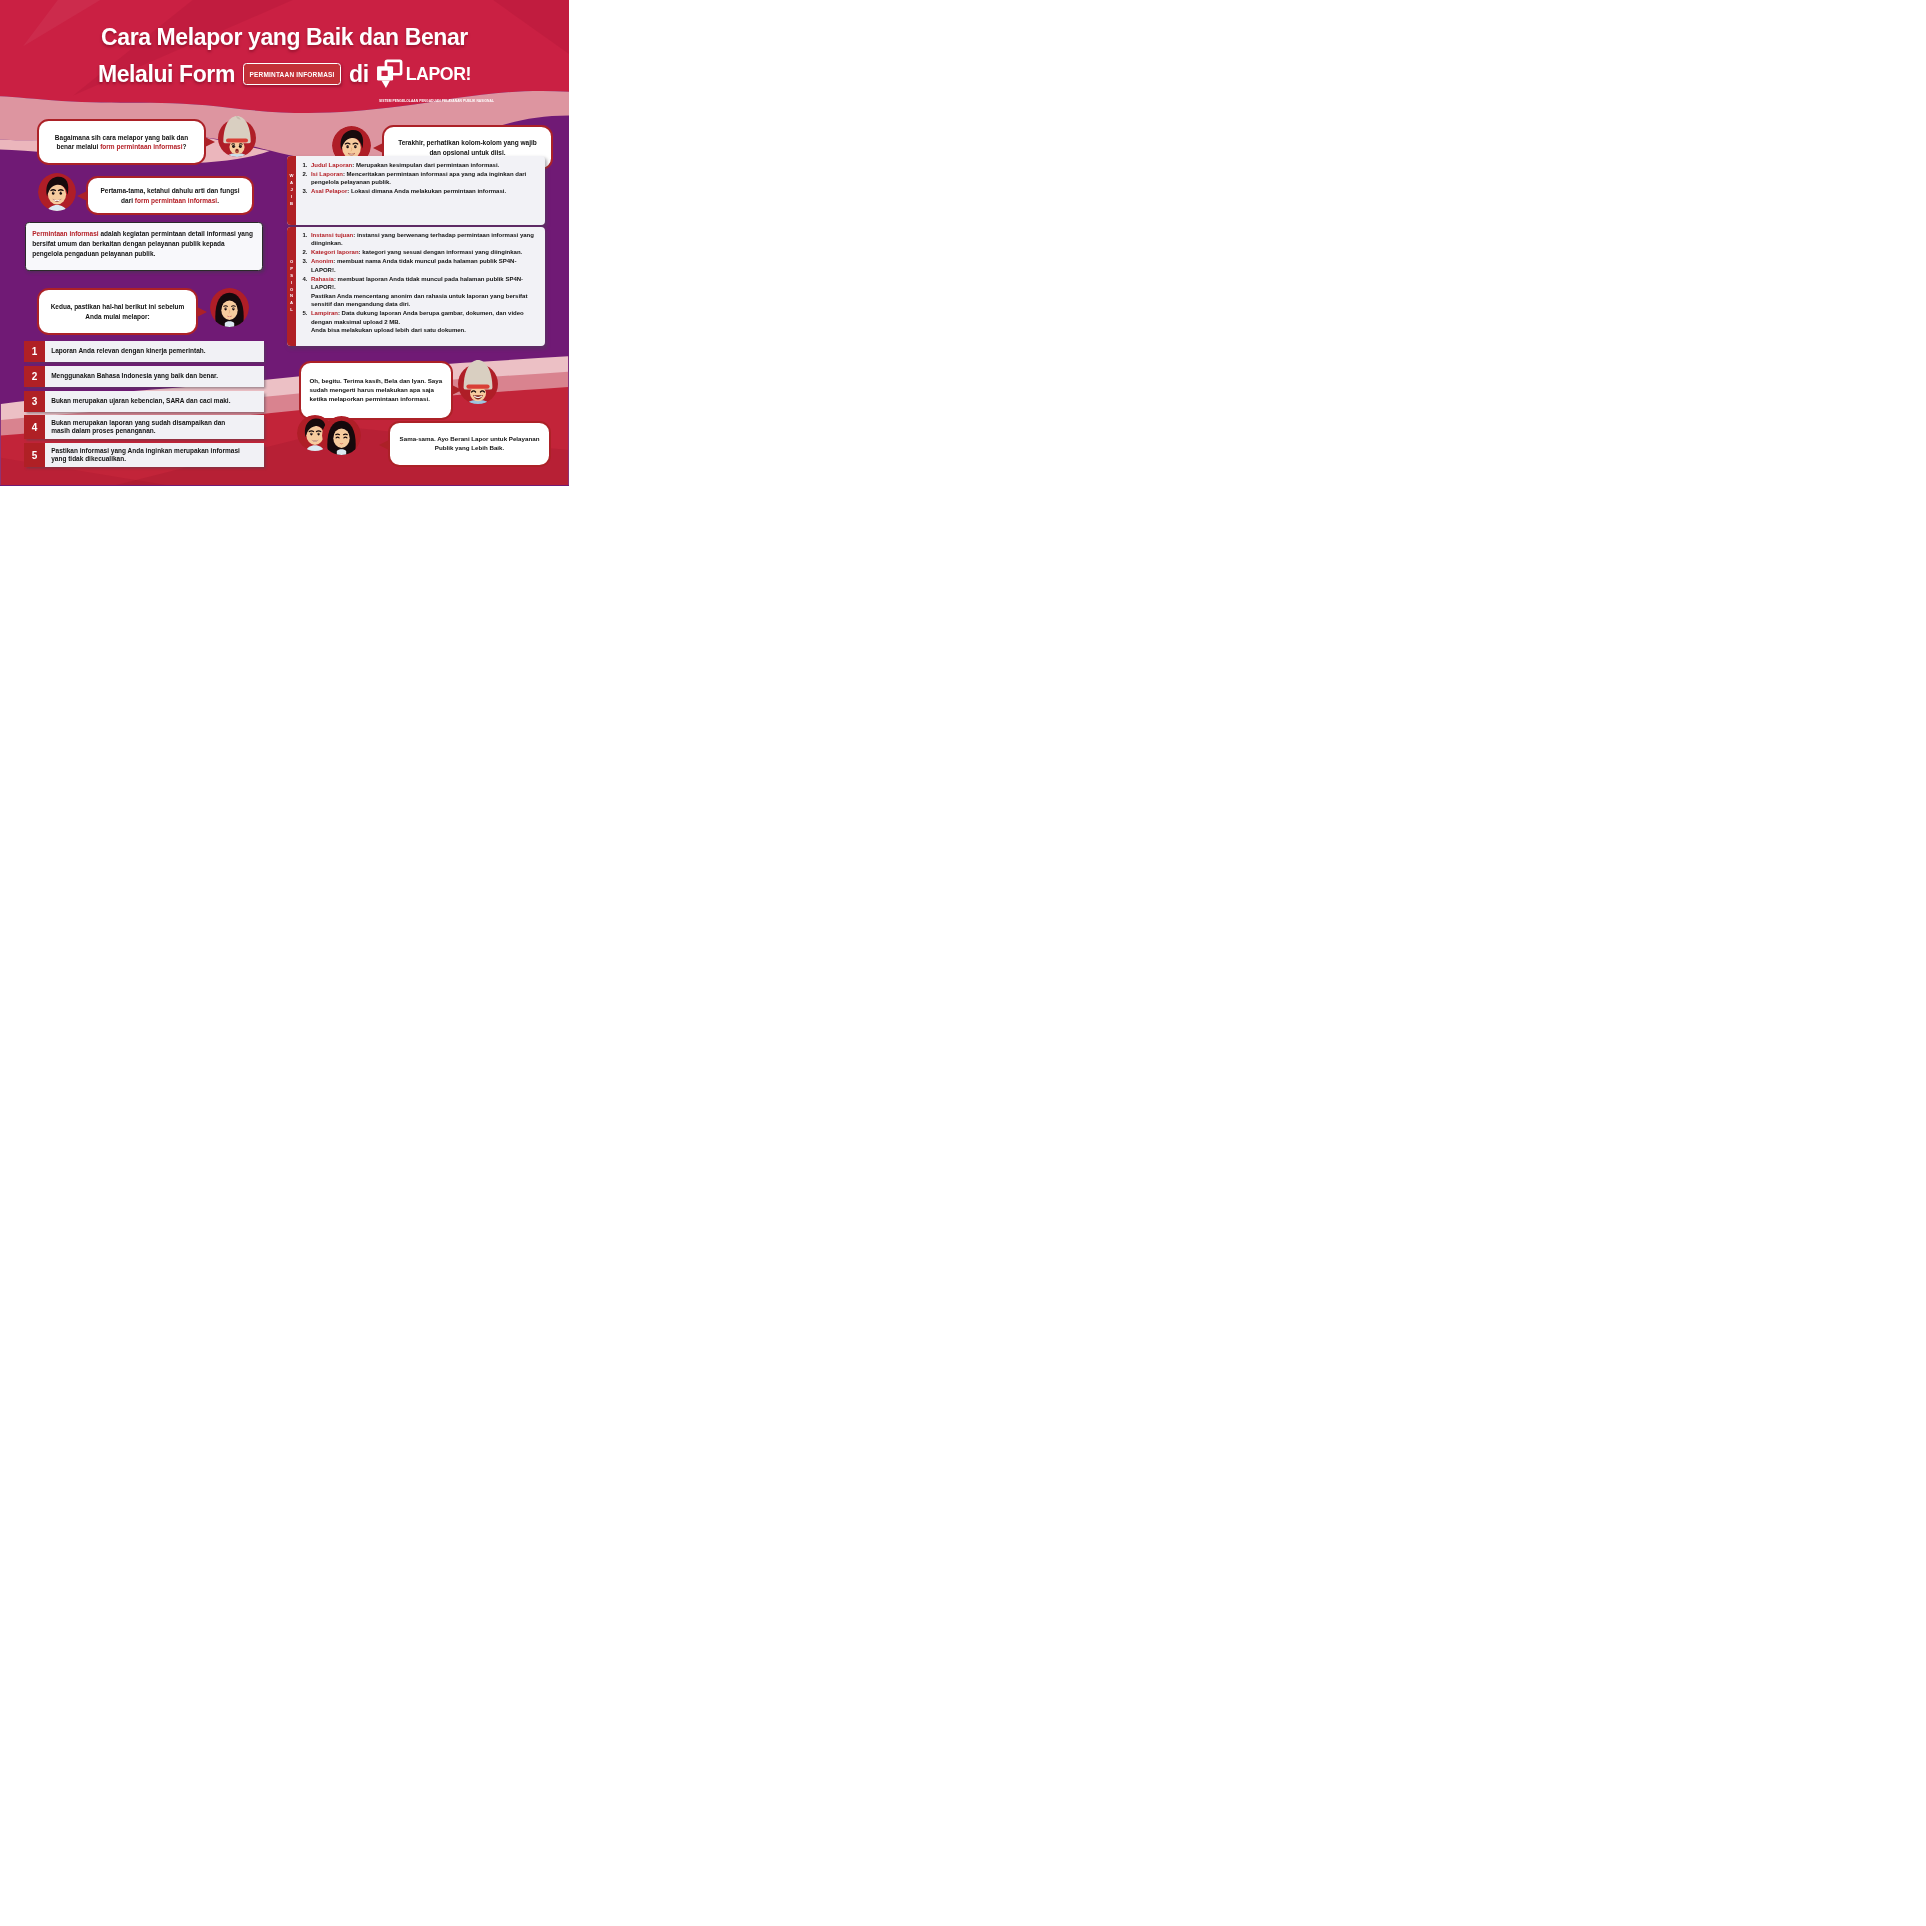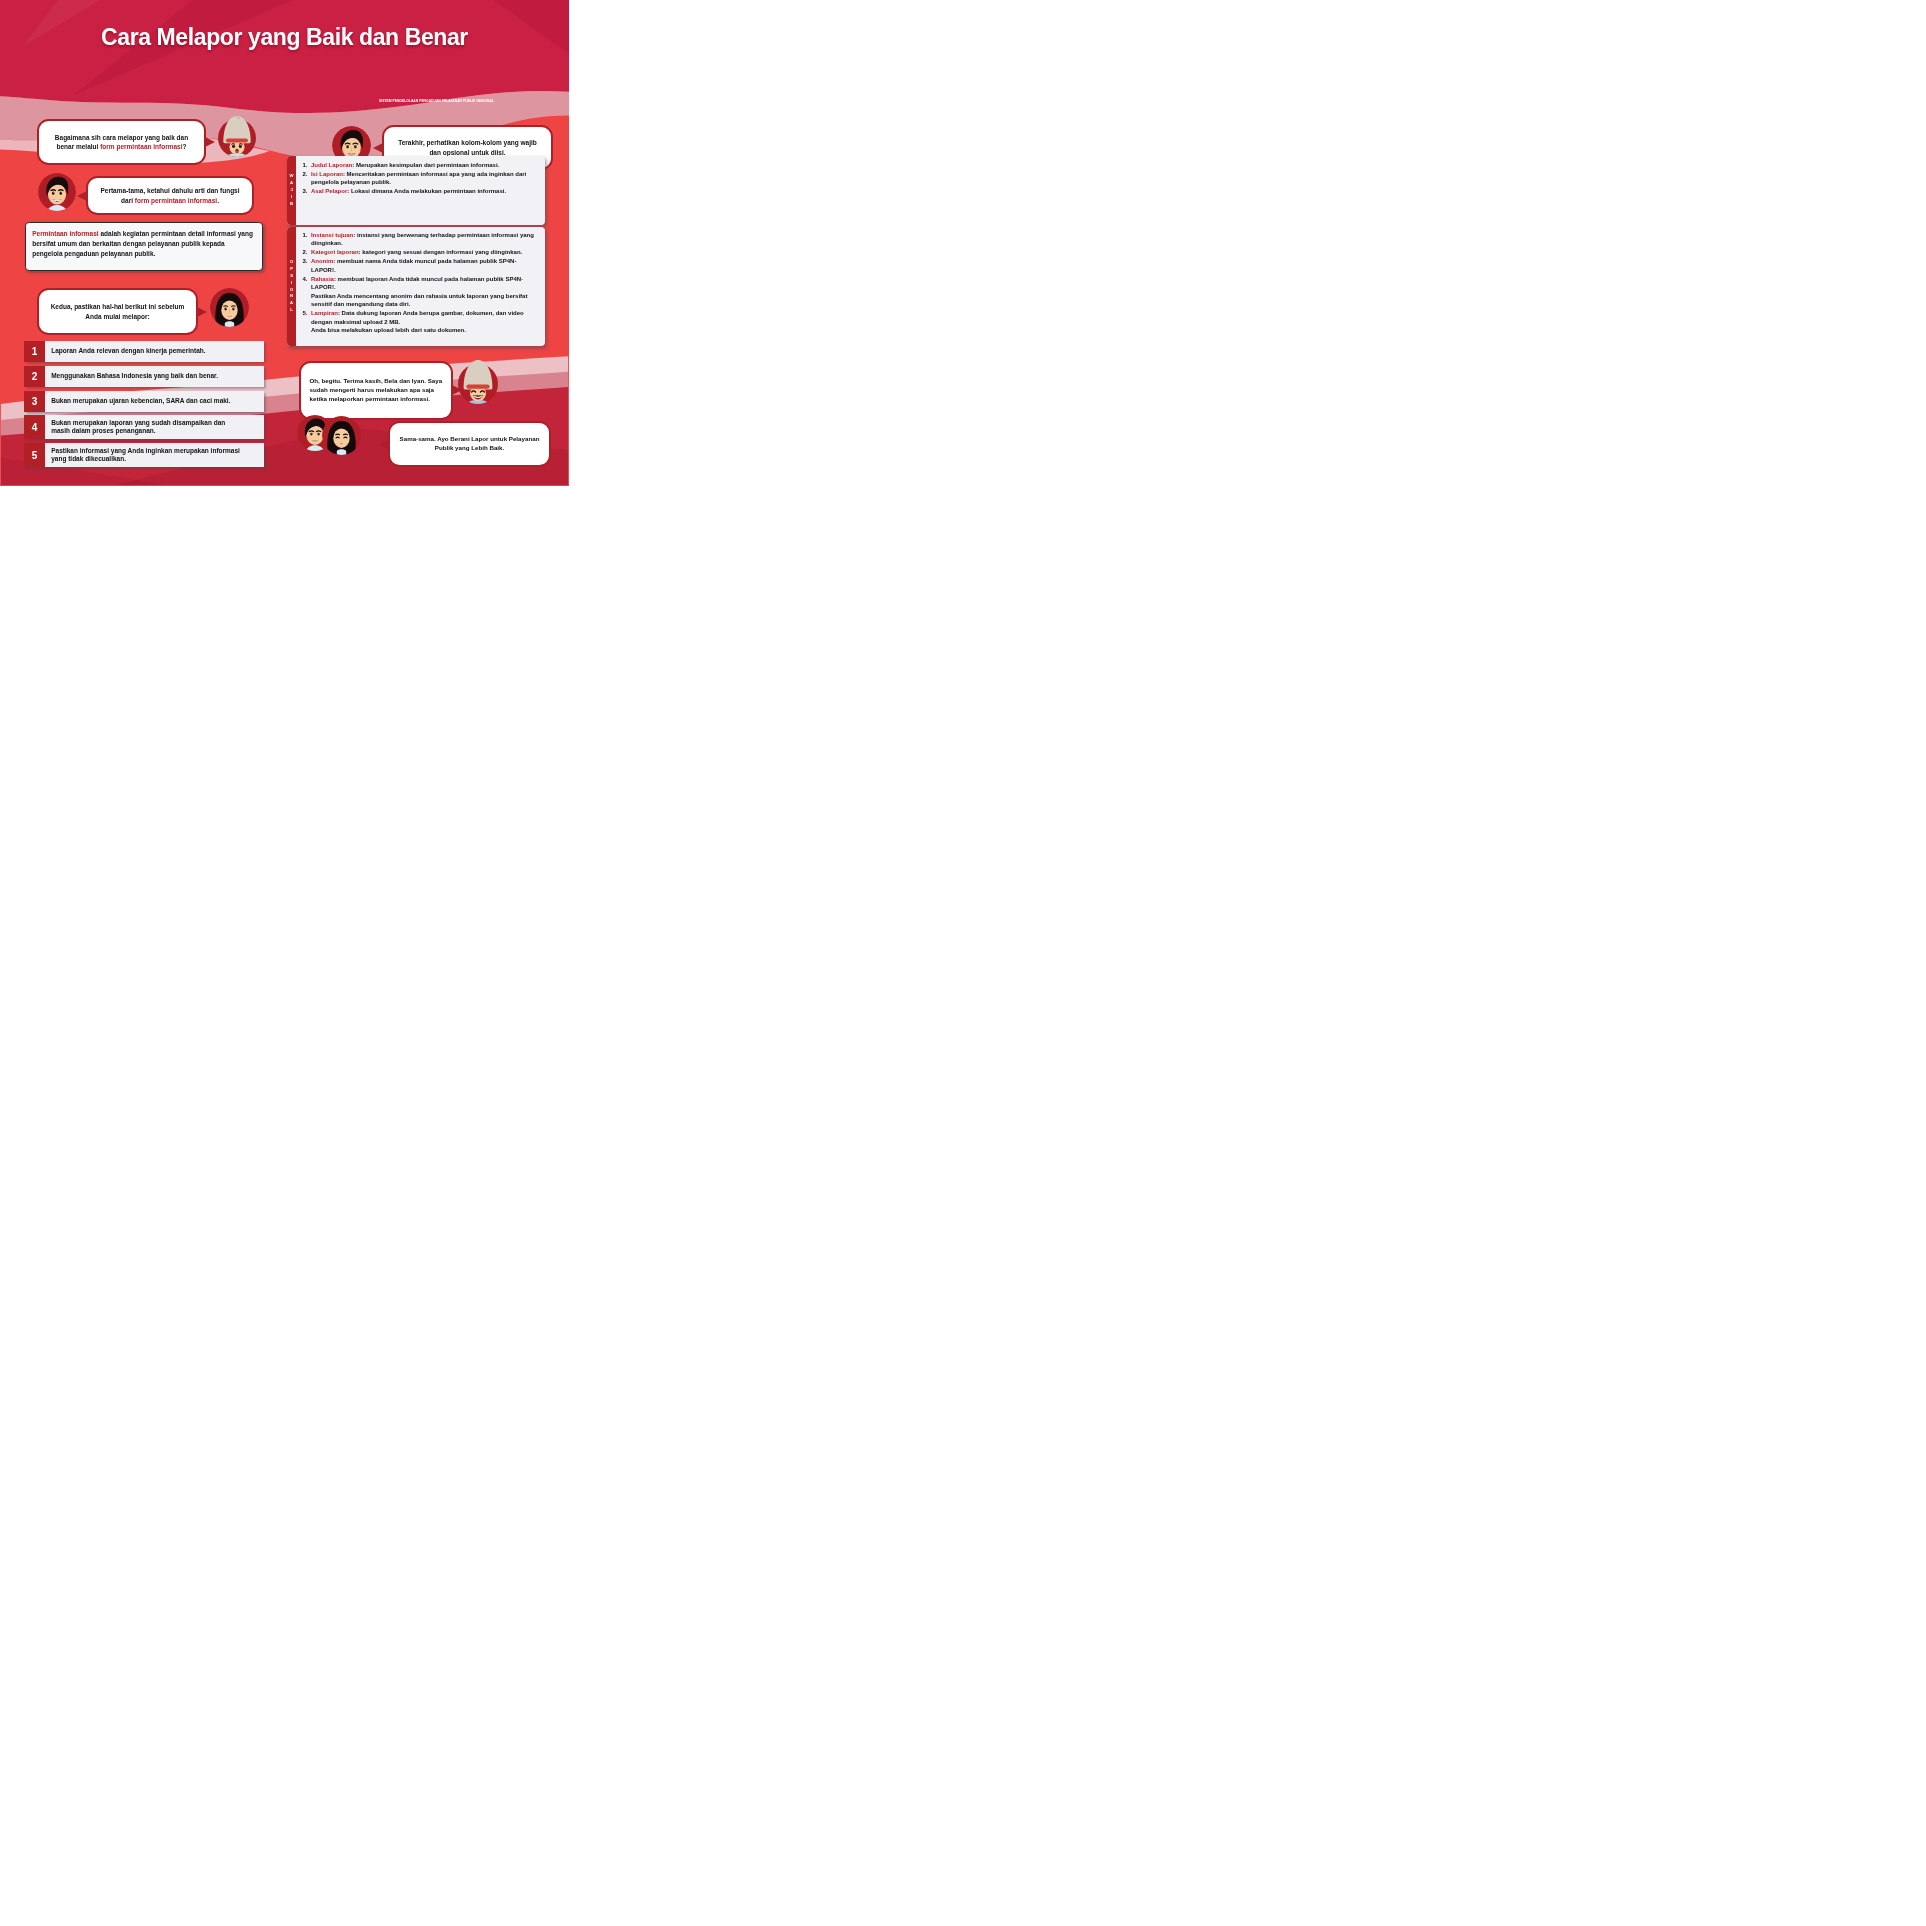--- a/index.html
+++ b/index.html
@@ -1,18 +1,18 @@
 <!DOCTYPE html>
 <html style="font-size:6.2px"><head>
 <meta charset="utf-8">
 <style>
   html,body{margin:0;padding:0;background:#ffffff;}
   #poster{
     position:relative;width:569px;height:486px;overflow:hidden;
-    font-family:"Liberation Sans", sans-serif;background:#ef4444;
+    font-family:"Liberation Sans", sans-serif;background:#701a75;
   }
   #poster *{box-sizing:border-box;}
   .bgsvg{position:absolute;left:0;display:block;}
   
   .title1{
     position:absolute;top:24px;left:0;right:0;text-align:center;
     font-size:23px;font-weight:bold;color:#fff;letter-spacing:-0.4px;
     text-shadow:0 2.3px 2.7px rgba(90,5,25,.45);white-space:nowrap;
   }
   .title2{
@@ -106,20 +106,34 @@
 
   <svg class="bgsvg" style="top:331px;" width="569" height="154" viewBox="0 0 1477 401">
     <path d="M0,190 C240,160 480,150 760,120 C1040,90 1260,80 1477,66 L1477,401 L0,401 Z" fill="#ECC0C5"></path>
     <path d="M0,232 C260,205 520,190 800,160 C1080,130 1300,118 1477,106 L1477,401 L0,401 Z" fill="#D9838F"></path>
     <path d="M0,272 C280,250 560,230 840,200 C1120,170 1330,156 1477,146 L1477,401 L0,401 Z" fill="#C22439"></path>
     <polygon points="300,401 900,250 1477,310 1477,401" fill="rgba(130,10,35,0.16)"></polygon>
     <polygon points="0,330 430,401 0,401" fill="rgba(130,10,35,0.12)"></polygon>
   </svg>
 
   <div class="title1">Cara Melapor yang Baik dan Benar</div>
+  <div class="title2">
+    <span class="big">Melalui Form</span>
+    <span class="badge">PERMINTAAN INFORMASI</span>
+    <span class="big">di</span>
+    <span class="logo">
+      <svg width="27" height="28.5" viewBox="0 0 60 64">
+        <rect x="22" y="2" width="34" height="30" rx="3" fill="none" stroke="#fff" stroke-width="6"></rect>
+        <rect x="2" y="14" width="36" height="32" rx="3" fill="#fff"></rect>
+        <rect x="12" y="24" width="14" height="12" fill="#CA2043"></rect>
+        <path d="M12,46 L22,63 L31,46 Z" fill="#fff"></path>
+      </svg>
+      <span class="logo-text">LAPOR!</span>
+    </span>
+  </div>
   <div class="logo-sub">SISTEM PENGELOLAAN PENGADUAN PELAYANAN PUBLIK NASIONAL</div>
 
   <div class="bubble" style="left:37px;top:119px;width:169px;height:46px;font-size:6.5px;">
     <span class="tail-r" style="top:16px;"></span>
     <div>
       <span>Bagaimana sih cara melapor yang baik dan benar melalui </span><span class="hl">form permintaan informasi</span><span>?</span>
     </div>
   </div>
 
   <div class="avatar" style="left:218px;top:119px;width:38px;height:38px;">

